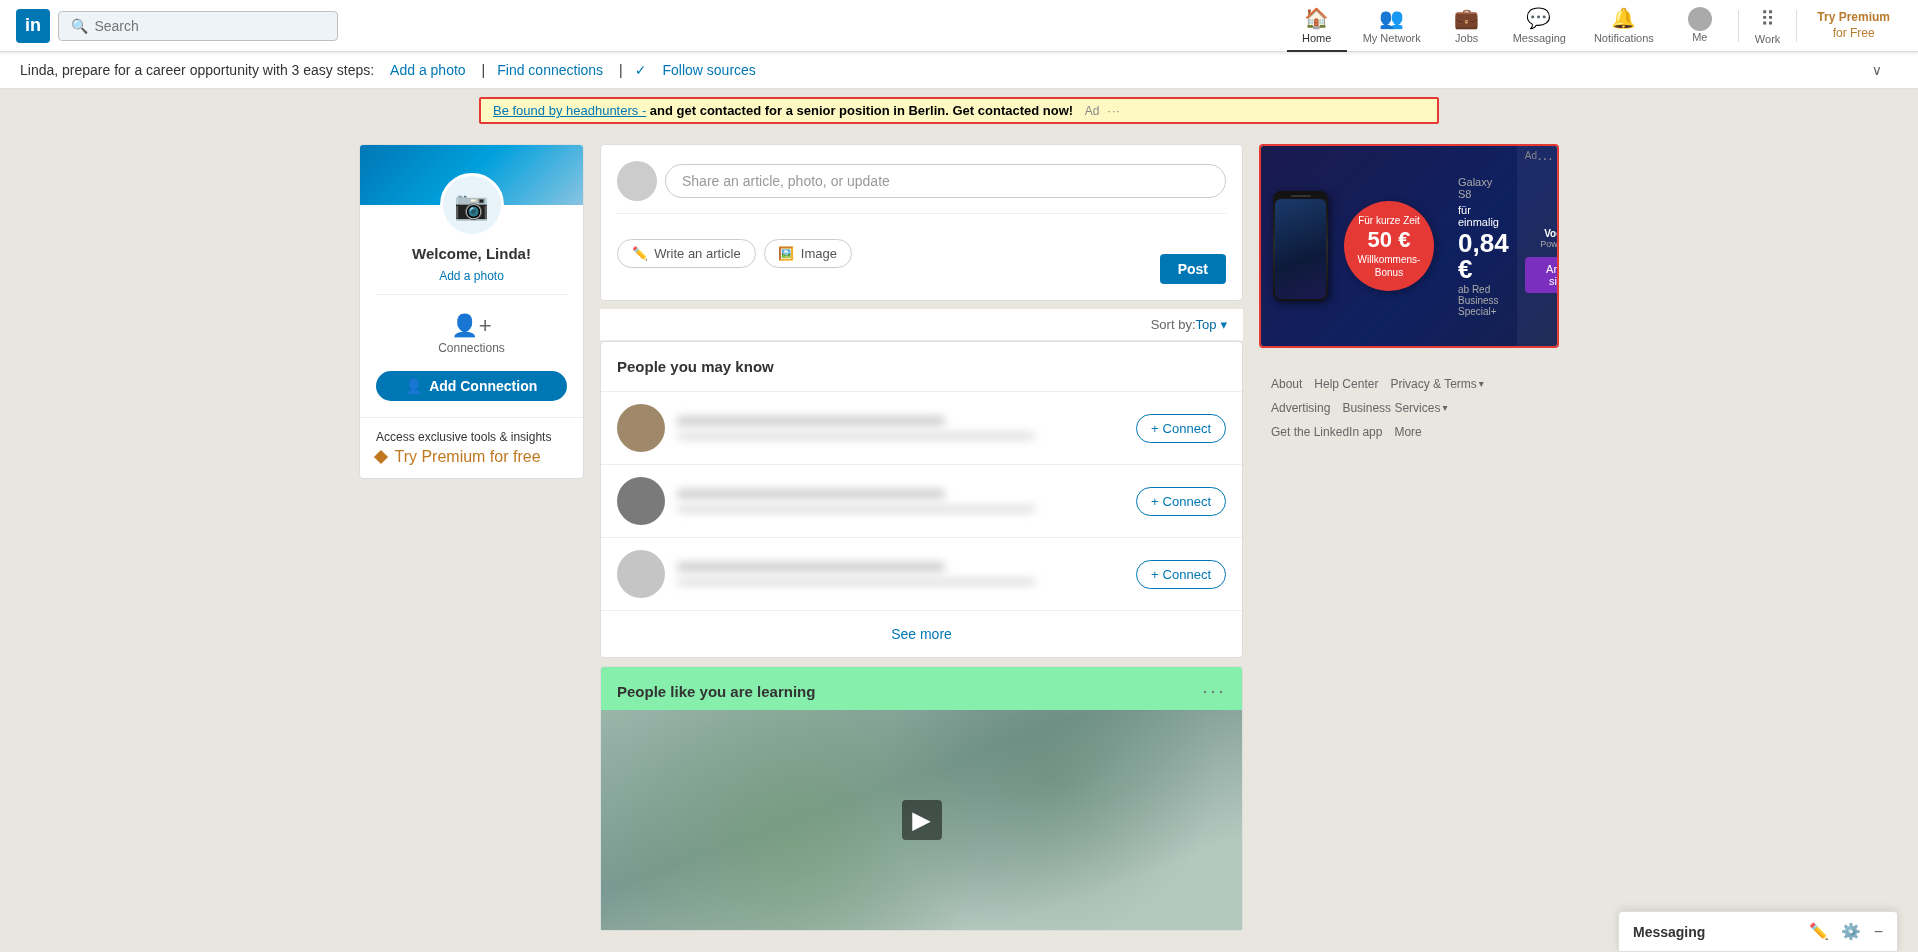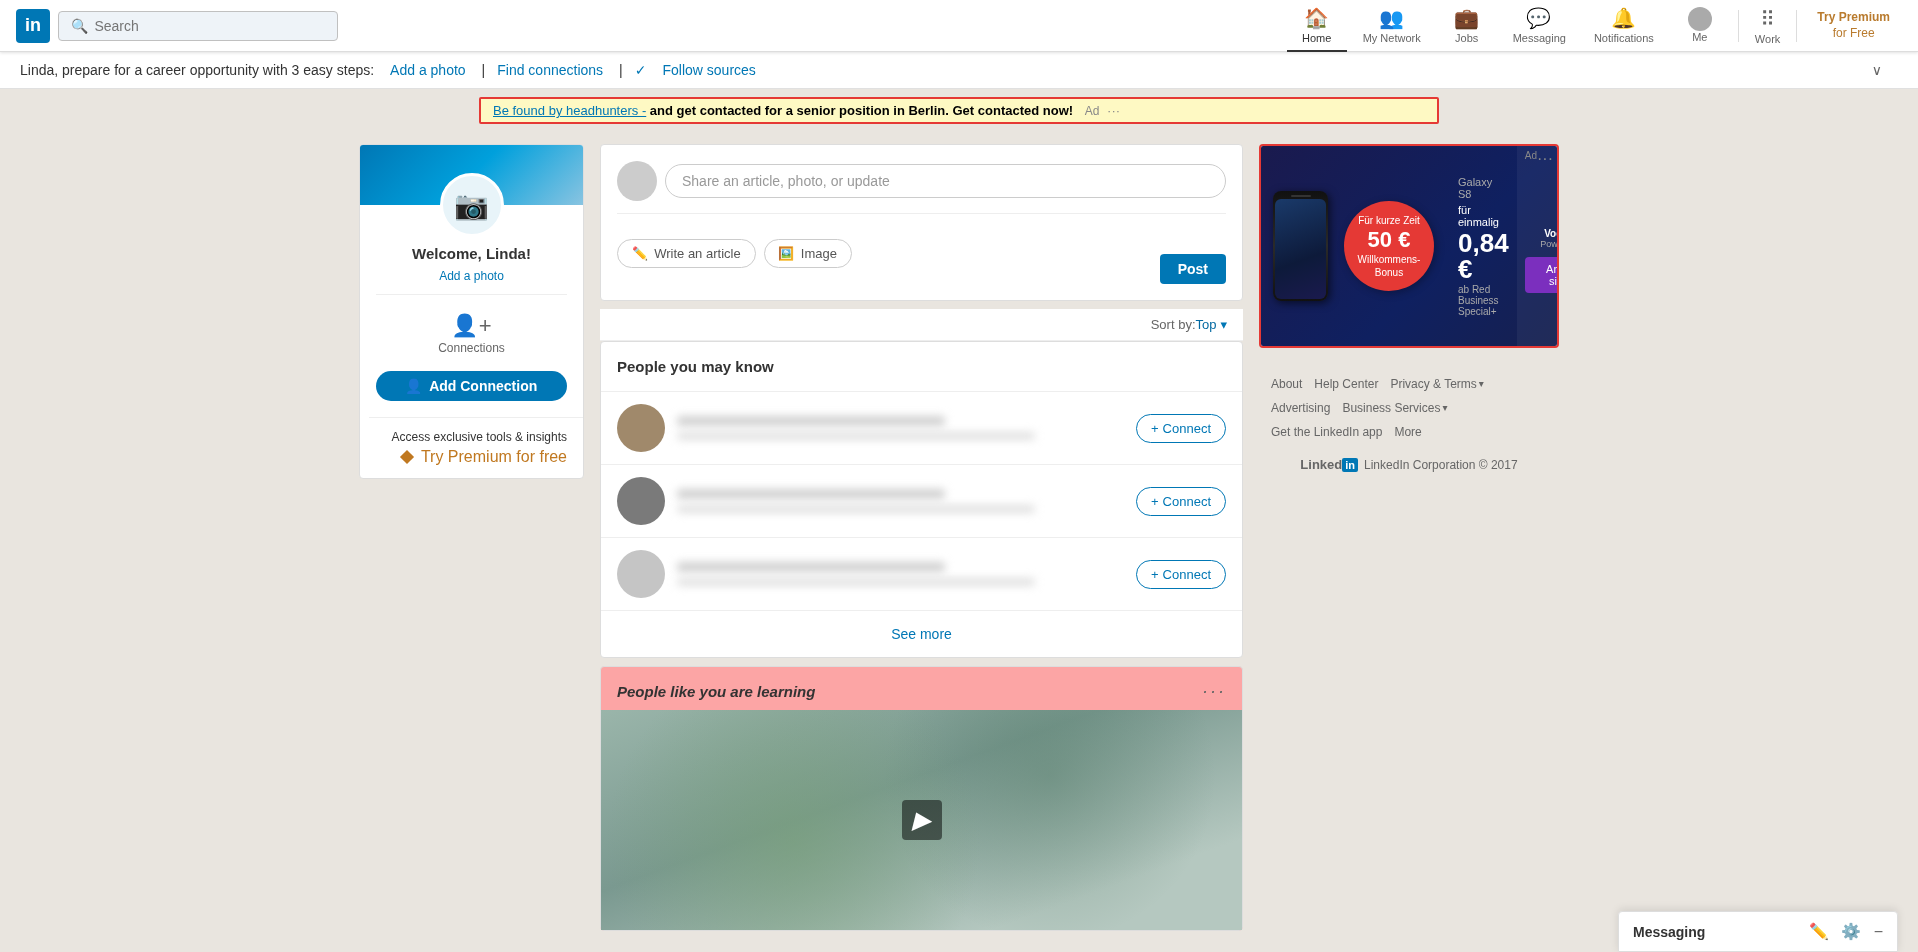--- a/index.html
+++ b/index.html
@@ -121,21 +121,21 @@
     }
     .connections-icon { font-size: 22px; color: #666; margin-bottom: 2px; }
     .connections-label { font-size: 12px; color: #666; }
     .add-connection-btn {
       display: flex; align-items: center; justify-content: center;
       background: #0077b5; color: #fff; border: none; border-radius: 20px;
       padding: 7px 20px; font-size: 14px; font-weight: 600; cursor: pointer;
       width: 100%; margin-top: 8px; gap: 6px;
     }
     .premium-teaser {
-      padding: 12px 16px; text-align: right; border-top: 1px solid #eee; margin-left: 9px;
+      padding: 12px 16px; text-align: left; border-top: 1px solid #eee;
     }
     .premium-teaser-text { font-size: 12px; color: #333; margin-bottom: 4px; }
     .premium-teaser-link { color: #c07820; font-size: 16px; cursor: pointer; }
     .premium-diamond { display: inline-block; width: 10px; height: 10px; background: #c07820; transform: rotate(45deg); margin-right: 4px; }
 
     
     .post-card {
       background: #fff; border-radius: 4px; border: 1px solid #ddd;
       padding: 16px; margin-bottom: 8px;
     }
@@ -204,21 +204,21 @@
       background: none; border: 1px solid #0077b5; border-radius: 20px;
       padding: 6px 14px; font-size: 13px; color: #0077b5; cursor: pointer; flex-shrink: 0;
     }
     .see-more-row {
       padding: 14px; text-align: center; border-top: 1px solid #eee;
     }
     .see-more-link { color: #0077b5; font-size: 14px; cursor: pointer; font-weight: 500; }
 
     
     .learning-card {
-      background: #fca5a5; border-radius: 4px; border: 1px solid #ddd; margin-bottom: 8px; font-style: italic;
+      background: #86efac; border-radius: 4px; border: 1px solid #ddd; margin-bottom: 8px;
     }
     .learning-header {
       display: flex; align-items: center; justify-content: space-between;
       padding: 14px 16px 8px;
     }
     .learning-title { font-size: 15px; font-weight: 600; color: #333; }
     .three-dots { color: #666; cursor: pointer; font-size: 18px; letter-spacing: 2px; }
     .learning-img {
       width: 100%; height: 220px;
       background: linear-gradient(135deg, #b0c4b4 0%, #8aa49c 30%, #6b8c84 60%, #a0b8b0 100%);
@@ -526,26 +526,20 @@
         <a>Advertising</a>
         <a style="display:flex;align-items:center;gap:2px;">
           <span>Business Services</span>
           <span class="dropdown-arrow">▾</span>
         </a>
       </div>
       <div class="footer-row">
         <a>Get the LinkedIn app</a>
         <a>More</a>
       </div>
-      <div class="footer-logo">
-        <span class="linked-logo">
-          Linked<span class="linked-in-box">in</span>
-        </span>
-        <span class="footer-logo-text">LinkedIn Corporation © 2017</span>
-      </div>
     </div>
 
   </aside>
 </div>
 
 <div class="messaging-bar">
   <span class="messaging-label">Messaging</span>
   <div class="messaging-actions">
     <span class="msg-icon">✏️</span>
     <span class="msg-icon">⚙️</span>

